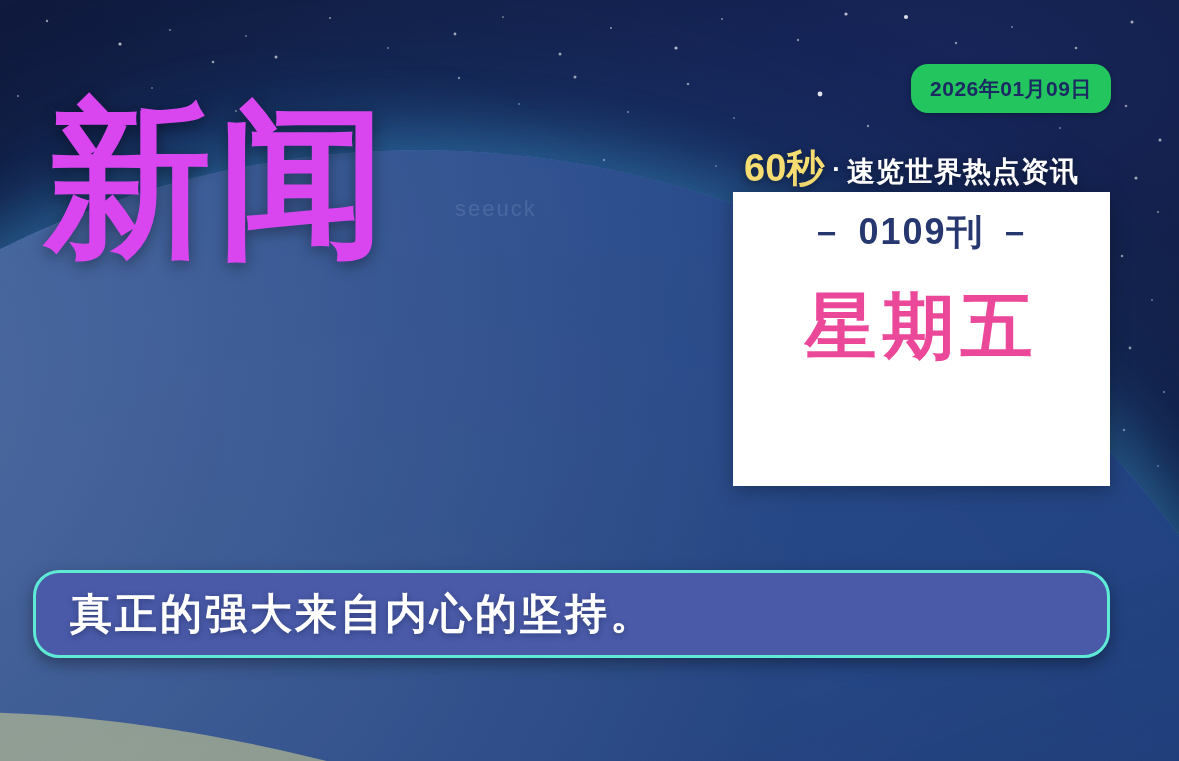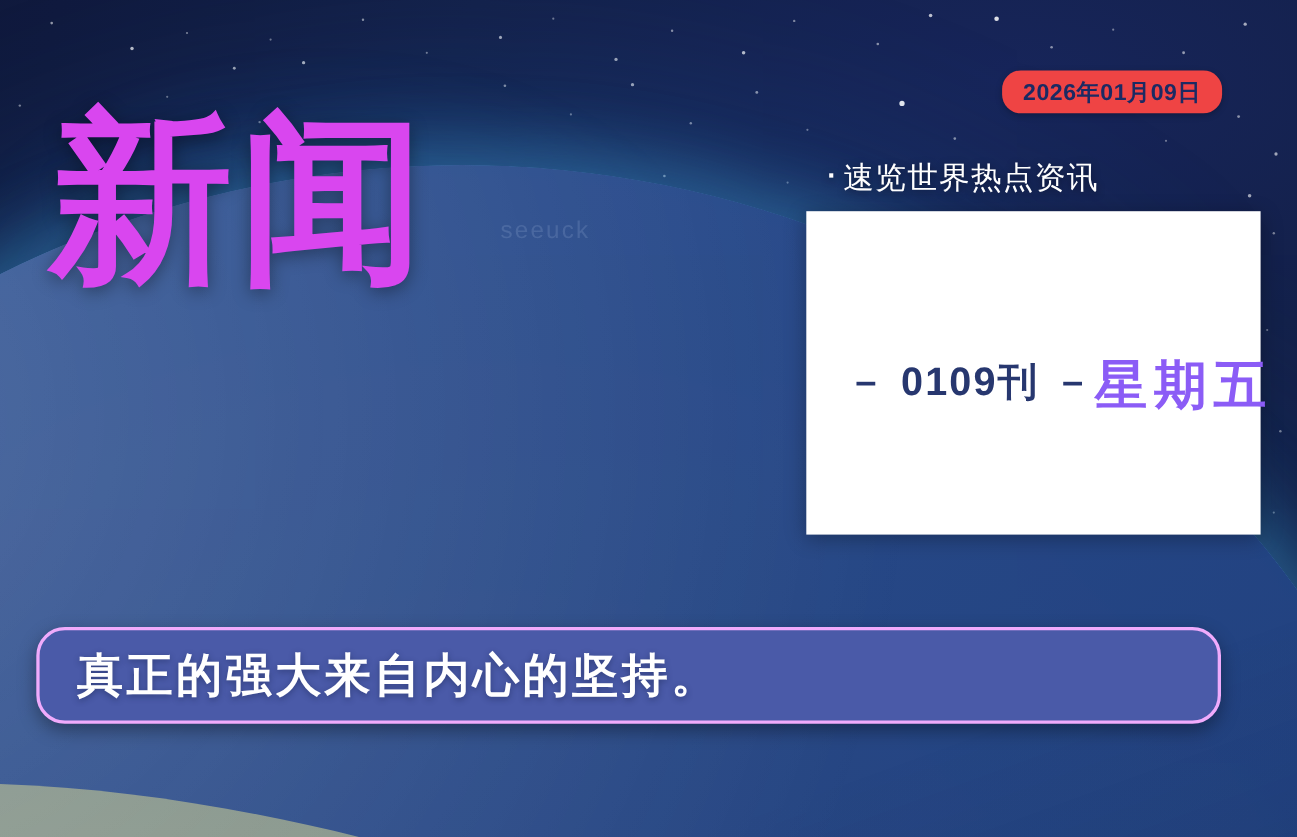--- a/index.html
+++ b/index.html
@@ -145,23 +145,23 @@
     margin-top: 10px;
     margin-left: -4px;
   }
 
   
   .date-badge {
     position: absolute;
     left: 911px;
     top: 64px;
     width: 200px;
-    height: 39px;
+    height: 49px;
     border-radius: 17px;
-    background: #ef4444;
+    background: #22c55e;
     color: #1b2a63;
     font-size: 21px;
     font-weight: 700;
     letter-spacing: 0.5px;
     display: flex;
     align-items: center;
     justify-content: center;
     box-shadow: 0 2px 6px rgba(0,0,0,0.25);
   }
 
@@ -184,76 +184,75 @@
   .tagline .dot {
     font-size: 26px;
     font-weight: 900;
     color: #ffffff;
     margin: 0 6px 0 8px;
     position: relative;
     top: -3px;
   }
   .tagline .rest {
     font-size: 28px;
-    font-weight: 400;
+    font-weight: 700;
     color: #ffffff;
     letter-spacing: 1px;
   }
 
   
   .info-card {
     position: absolute;
     left: 733px;
     top: 192px;
     width: 377px;
     height: 294px;
     background: #ffffff;
     display: flex;
-    flex-direction: row;
+    flex-direction: column;
     align-items: center;
     justify-content: flex-start;
     color: #25346e;
     box-shadow: 0 4px 18px rgba(0,0,0,0.30);
-    padding-left: 36px;
   }
   .issue {
     margin-top: 16px;
     font-size: 36px;
     font-weight: 800;
     letter-spacing: 2px;
     color: #27376f;
     white-space: nowrap;
   }
   .weekday {
     margin-top: 22px;
-    font-size: 48px;
+    font-size: 72px;
     font-weight: 900;
     letter-spacing: 6px;
-    color: #8b5cf6;
+    color: #ec4899;
     white-space: nowrap;
   }
   .lunar {
     margin-top: 22px;
     font-size: 62px;
     font-weight: 900;
     letter-spacing: 6px;
     color: #25346e;
     white-space: nowrap;
   }
 
   
   .quote-banner {
     position: absolute;
     left: 33px;
     top: 570px;
     width: 1077px;
     height: 88px;
     box-sizing: border-box;
     background: #4a5aa8;
-    border: 3px solid #f0abfc;
+    border: 3px solid #5eead4;
     border-radius: 26px;
     display: flex;
     align-items: center;
     box-shadow: 0 6px 16px rgba(0,0,0,0.35);
   }
   .quote-text {
     margin-left: 34px;
     font-size: 42px;
     font-weight: 900;
     color: #ffffff;
@@ -409,20 +408,21 @@
 
   <div class="watermark">seeuck</div>
 
   <div class="headline">
     <div class="line line2">新闻</div>
   </div>
 
   <div class="date-badge">2026年01月09日</div>
 
   <div class="tagline">
+    <span class="secs">60秒</span>
     <span class="dot">·</span>
     <span class="rest">速览世界热点资讯</span>
   </div>
 
   <div class="info-card">
     <div class="issue">－ 0109刊 －</div>
     <div class="weekday">星期五</div>
   </div>
 
   <div class="quote-banner">

